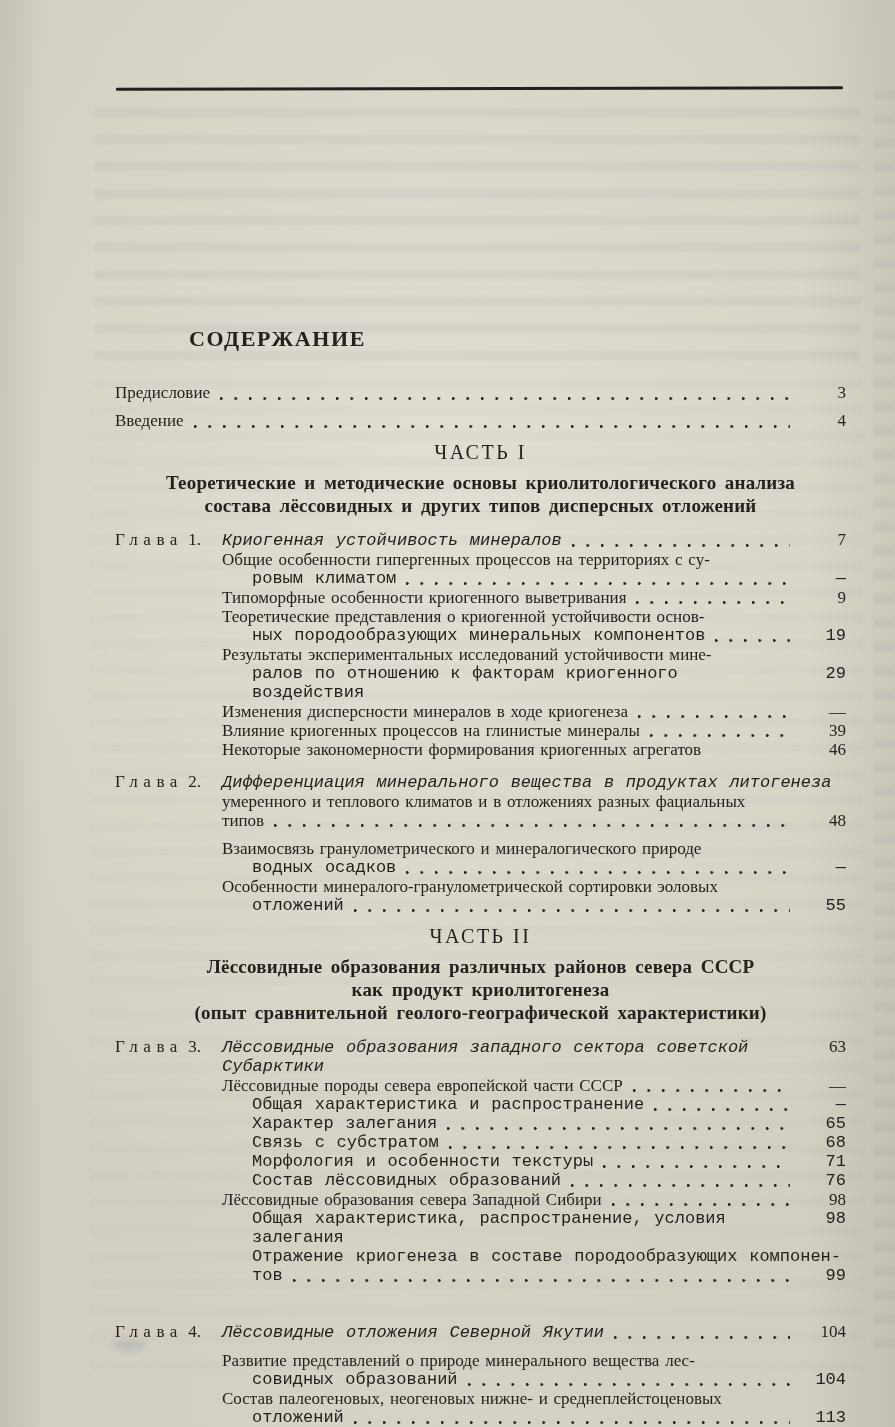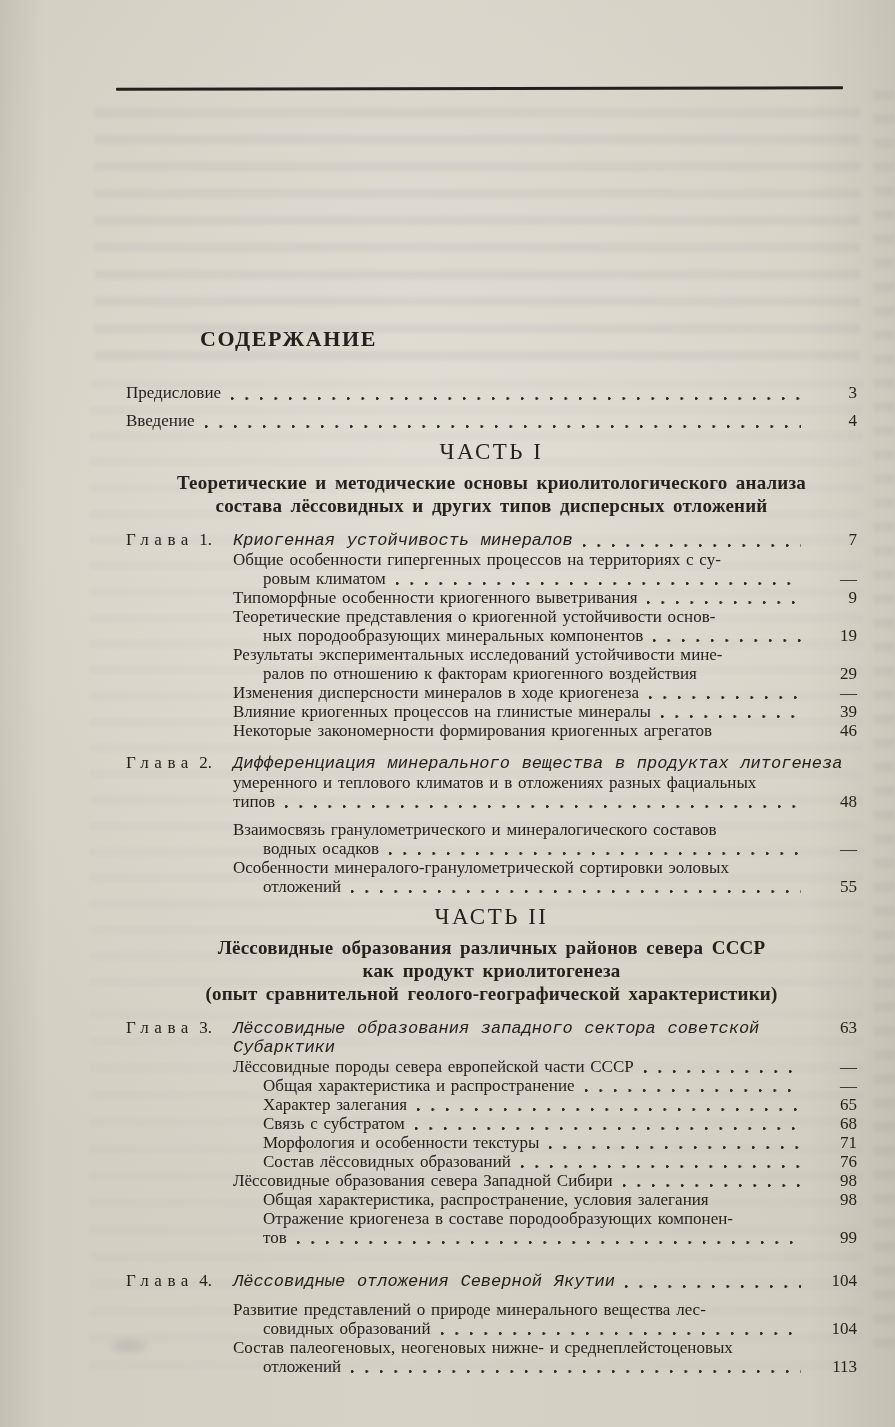--- a/index.html
+++ b/index.html
@@ -22,51 +22,51 @@
   .ghost.g-bot{left:90px;right:32px;top:1010px;height:360px;opacity:.5;
     background:repeating-linear-gradient(180deg, rgba(104,104,116,.06) 0 8px, rgba(0,0,0,0) 8px 27px);}
   .ghost.g-right{right:0;top:90px;width:22px;height:1260px;opacity:.8;
     background:repeating-linear-gradient(180deg, rgba(100,100,112,.08) 0 10px, rgba(0,0,0,0) 10px 24px);}
   .smudge{position:absolute;left:112px;top:1340px;width:34px;height:12px;border-radius:50%;
     background:rgba(95,105,145,.16);filter:blur(3px);pointer-events:none;}
 
   .top-rule{position:absolute;left:116px;top:87px;width:727px;height:3px;
     background:#23201c;transform:rotate(-.1deg);border-radius:1px;}
 
-  .content{position:absolute;left:126px;top:0;width:731px;padding-top:326px;}
+  .content{position:absolute;left:115px;top:0;width:731px;padding-top:326px;}
 
   .contents-heading{
     margin:0 0 30px 74px;
     font-size:22px;font-weight:bold;letter-spacing:1.6px;line-height:26px;
   }
 
   .row{display:flex;align-items:baseline;font-size:17px;line-height:19px;}
   .row .txt{word-spacing:1.5px;}
   .i1{padding-left:107px;}
-  .i2{padding-left:137px;}
+  .i2{padding-left:137px;font-family:Liberation Mono, monospace;}
   .row-top{line-height:21px;margin-bottom:7px;}
   .italic{}
 
   .leader{
     flex:1 1 auto;align-self:flex-end;height:5px;min-width:14px;
     margin:0 10px 2px 9px;
     background-image:radial-gradient(circle at 2.2px 2.5px, rgba(33,30,26,.95) 1.15px, rgba(33,30,26,0) 1.65px);
     background-size:14.5px 5px;background-repeat:repeat-x;background-position:left bottom;
   }
   .leader.blank{background:none;}
   .pg{flex:0 0 46px;text-align:right;white-space:nowrap;}
 
   .row-part{display:block;text-align:center;letter-spacing:2.5px;
-    margin-top:10px;line-height:22px;font-size:23px;}
+    margin-top:10px;line-height:22px;font-size:20px;}
   .pt{margin:8px 0 10px 0;}
   .pt-line{display:block;text-align:center;font-weight:bold;line-height:23px;
     word-spacing:3.5px;font-size:19px;letter-spacing:.2px;}
 
   .row-chapter{margin-top:13px;}
-  .gap-lg{margin-top:24px;}
+  .gap-lg{margin-top:37px;}
   .group-start{margin-top:9px;}
   .ch-label{flex:0 0 107px;white-space:nowrap;}
   .ch-word{letter-spacing:.33em;}
   .ch-num{margin-left:1px;}
   .ch-title{font-style:italic;word-spacing:1px;font-family:Liberation Mono, monospace;}
 </style>
 </head>
 <body>
 
 <div class="page">
@@ -152,21 +152,21 @@
         </div>
         <div class="row row-entry i1">
           <span class="txt italic">умеренного и теплового климатов и в отложениях разных фациальных</span>
         </div>
         <div class="row row-entry i1">
           <span class="txt italic">типов</span>
           <span class="leader"></span>
           <span class="pg">48</span>
         </div>
         <div class="row row-entry i1 group-start">
-          <span class="txt">Взаимосвязь гранулометрического и минералогического составов</span>
+          <span class="txt">Взаимосвязь гранулометрического и минералогического природе</span>
         </div>
         <div class="row row-entry i2">
           <span class="txt">водных осадков</span>
           <span class="leader"></span>
           <span class="pg">—</span>
         </div>
         <div class="row row-entry i1">
           <span class="txt">Особенности минералого-гранулометрической сортировки эоловых</span>
         </div>
         <div class="row row-entry i2">

